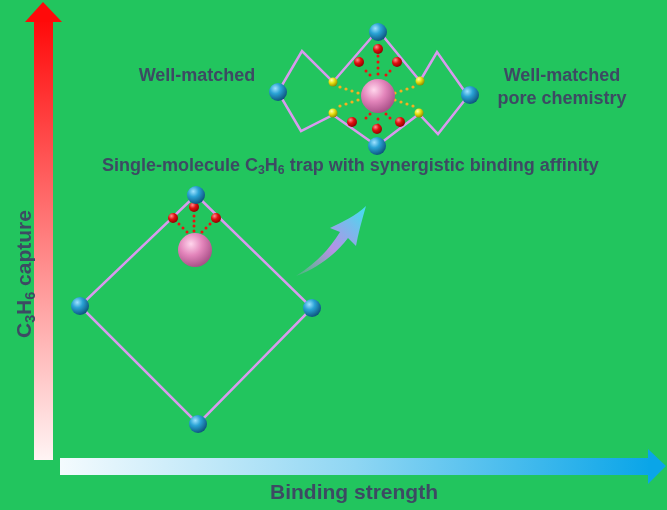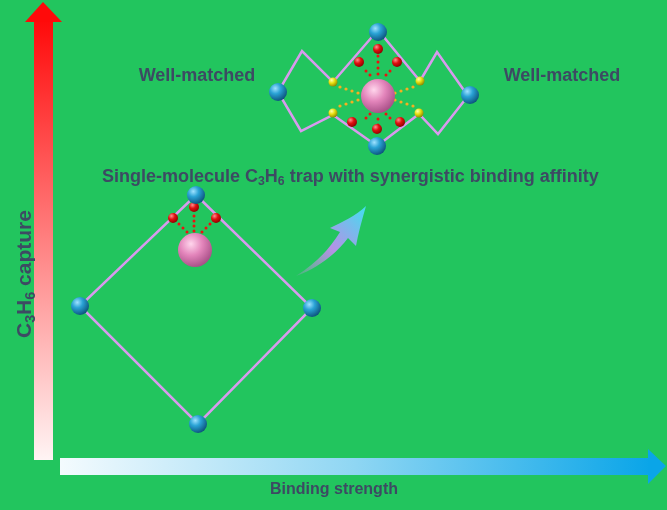--- a/index.html
+++ b/index.html
@@ -2,23 +2,23 @@
 <html><head>
   <meta charset="utf-8">
   <style>
     html, body { margin: 0; padding: 0; background: #ffffff; }
     #stage { position: relative; width: 667px; height: 510px; overflow: hidden; background: #22c55e; font-family: "Liberation Sans", sans-serif; text-decoration: underline; }
     svg#diagram { position: absolute; left: 0; top: 0; }
     .lbl { position: absolute; color: #3d4a63; font-weight: bold; font-family: "Liberation Sans", sans-serif; white-space: nowrap; }
     .lbl sub { font-size: 0.68em; vertical-align: -0.25em; line-height: 0; }
     #lbl-pore-size { left: 133px; top: 64px; font-size: 18px; line-height: 23px; text-align: center; width: 128px; }
     #lbl-pore-chem { left: 493px; top: 64px; font-size: 18px; line-height: 23px; text-align: center; width: 138px; }
-    #lbl-trap { left: 102px; top: 166px; font-size: 18px; }
+    #lbl-trap { left: 102px; top: 155px; font-size: 18px; }
     #lbl-single { left: 92px; top: 437px; font-size: 18px; }
-    #lbl-xaxis { left: 270px; top: 480px; font-size: 16px; }
+    #lbl-xaxis { left: 270px; top: 480px; font-size: 21px; }
     #lbl-yaxis { left: 18px; top: 258px; font-size: 21px; transform-origin: 0 0; transform: translate(-6px, 80px) rotate(-90deg); }
   </style>
 </head>
 <body>
 
 <div id="stage">
   <svg id="diagram" width="667" height="510" viewBox="0 0 667 510">
     <defs>
       <linearGradient id="gradY" x1="0" y1="1" x2="0" y2="0">
         <stop offset="0" stop-color="#fff4f4"></stop>
@@ -151,20 +151,21 @@
       <circle cx="377" cy="146" r="9" fill="url(#gBlue)"></circle>
     </g>
   </svg>
 
   <div id="lbl-pore-size" class="lbl">
     <div>Well-matched</div>
   </div>
 
   <div id="lbl-pore-chem" class="lbl">
     <div>Well-matched</div>
+    <div>pore chemistry</div>
   </div>
 
   <div id="lbl-trap" class="lbl"><span>Single-molecule C</span><sub>3</sub><span>H</span><sub>6</sub><span style="white-space:pre"> trap with synergistic binding affinity</span></div>
 
 
   <div id="lbl-xaxis" class="lbl">Binding strength</div>
 
   <div id="lbl-yaxis" class="lbl"><span>C</span><sub>3</sub><span>H</span><sub>6</sub><span style="white-space:pre"> capture</span></div>
 </div>
 

